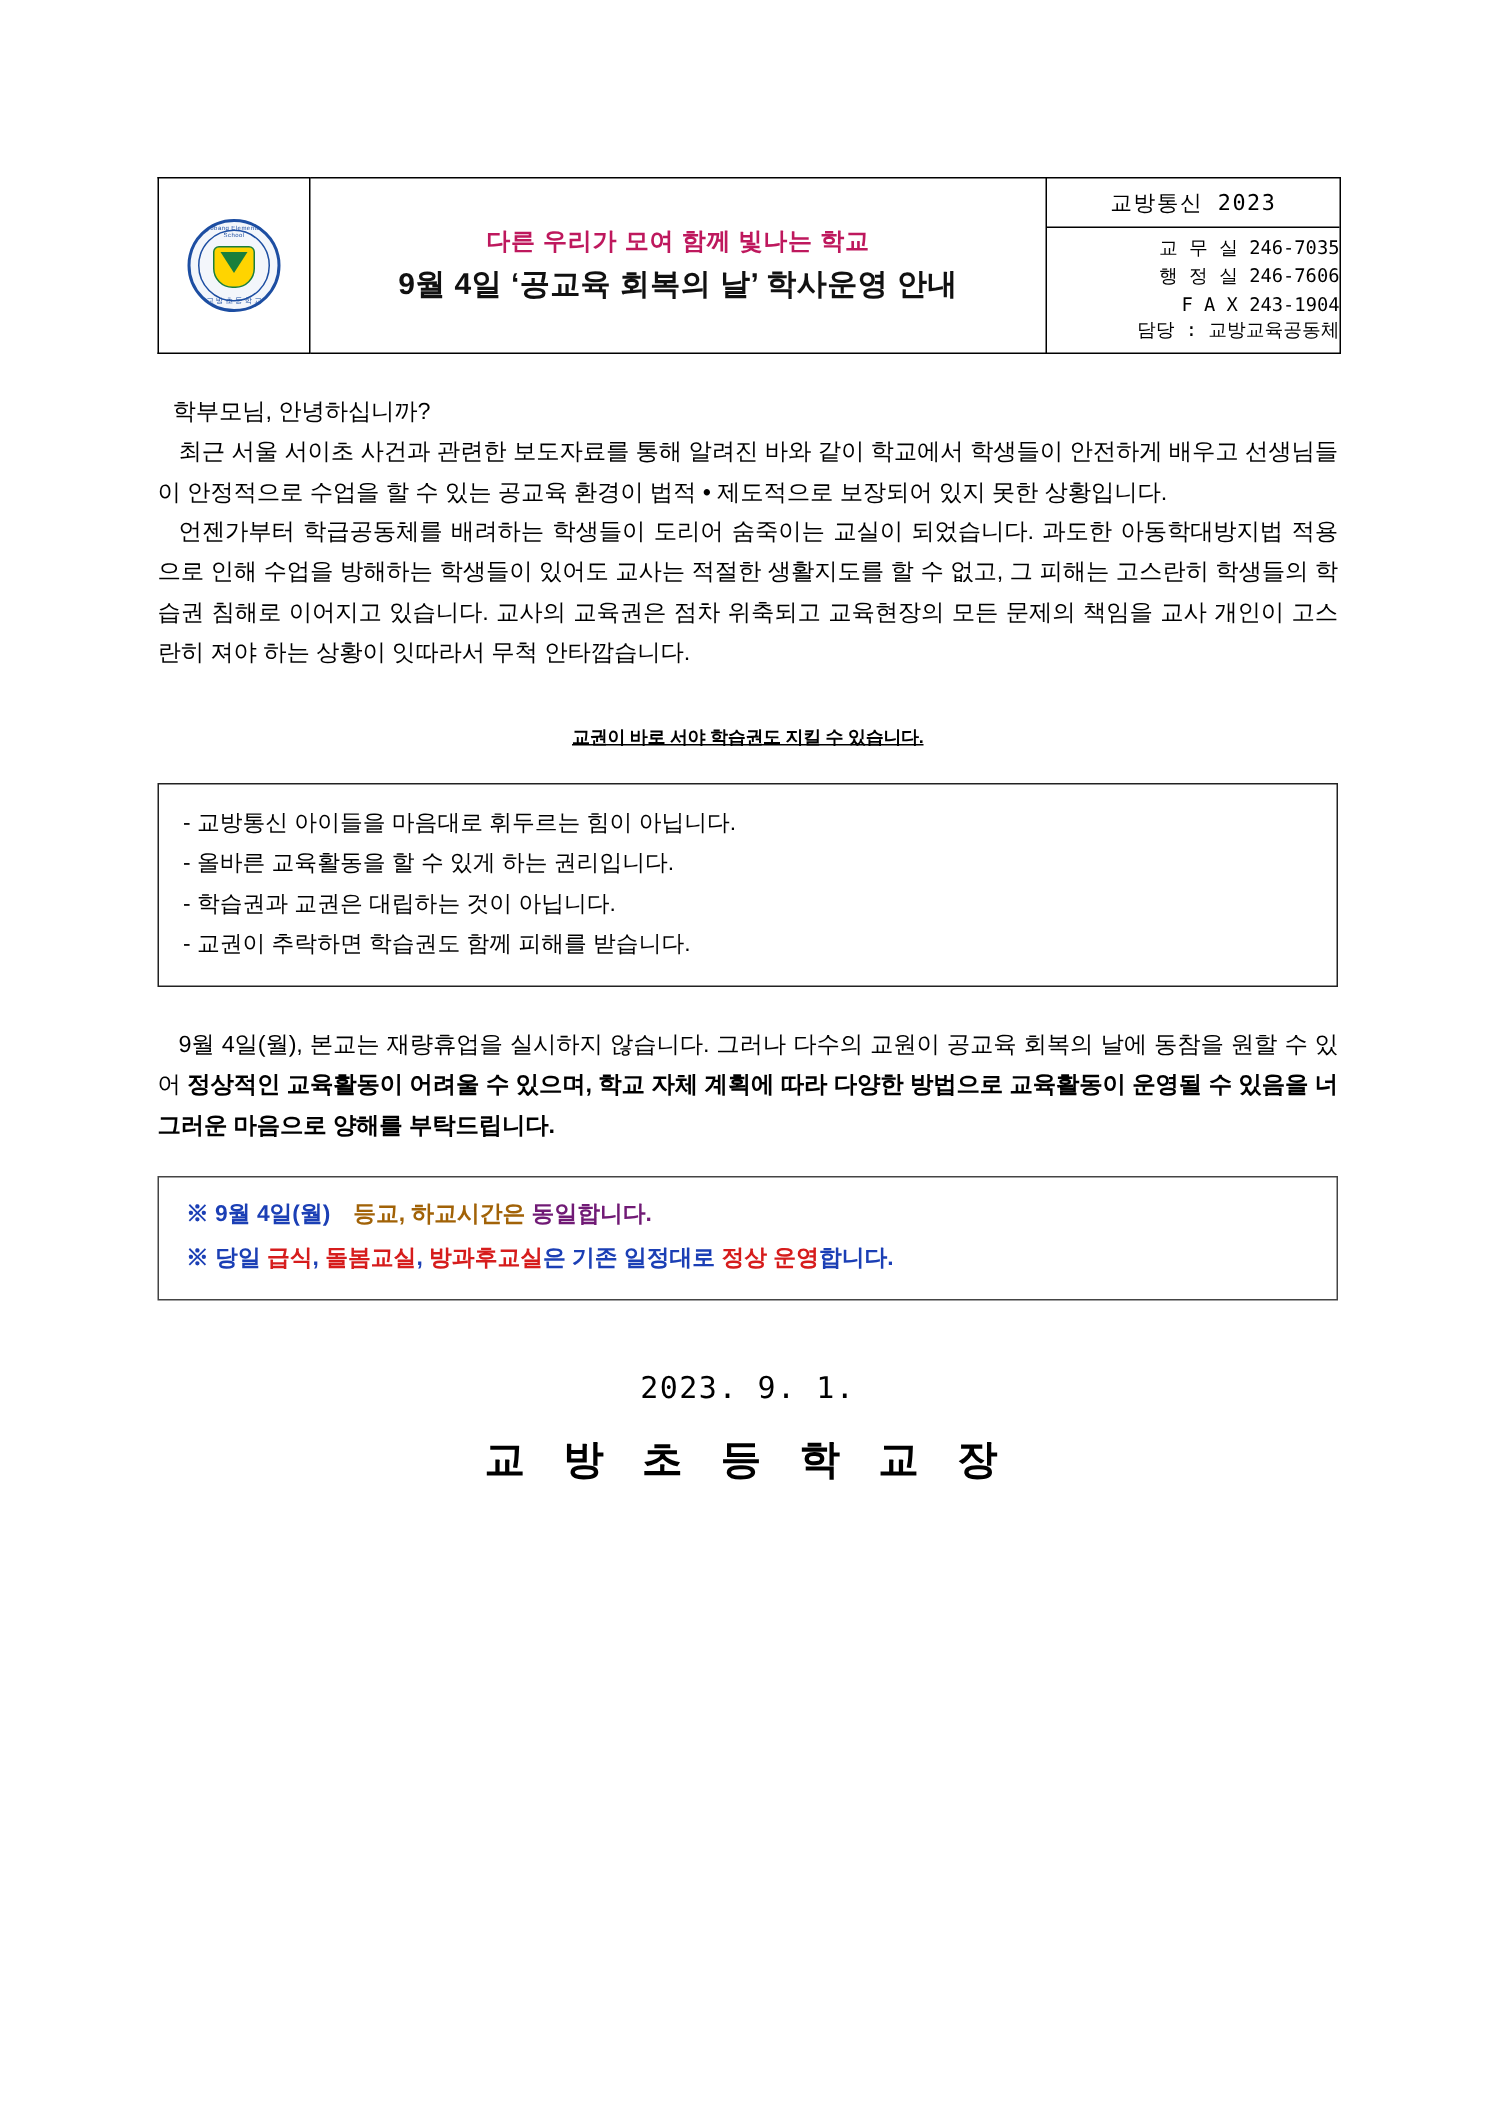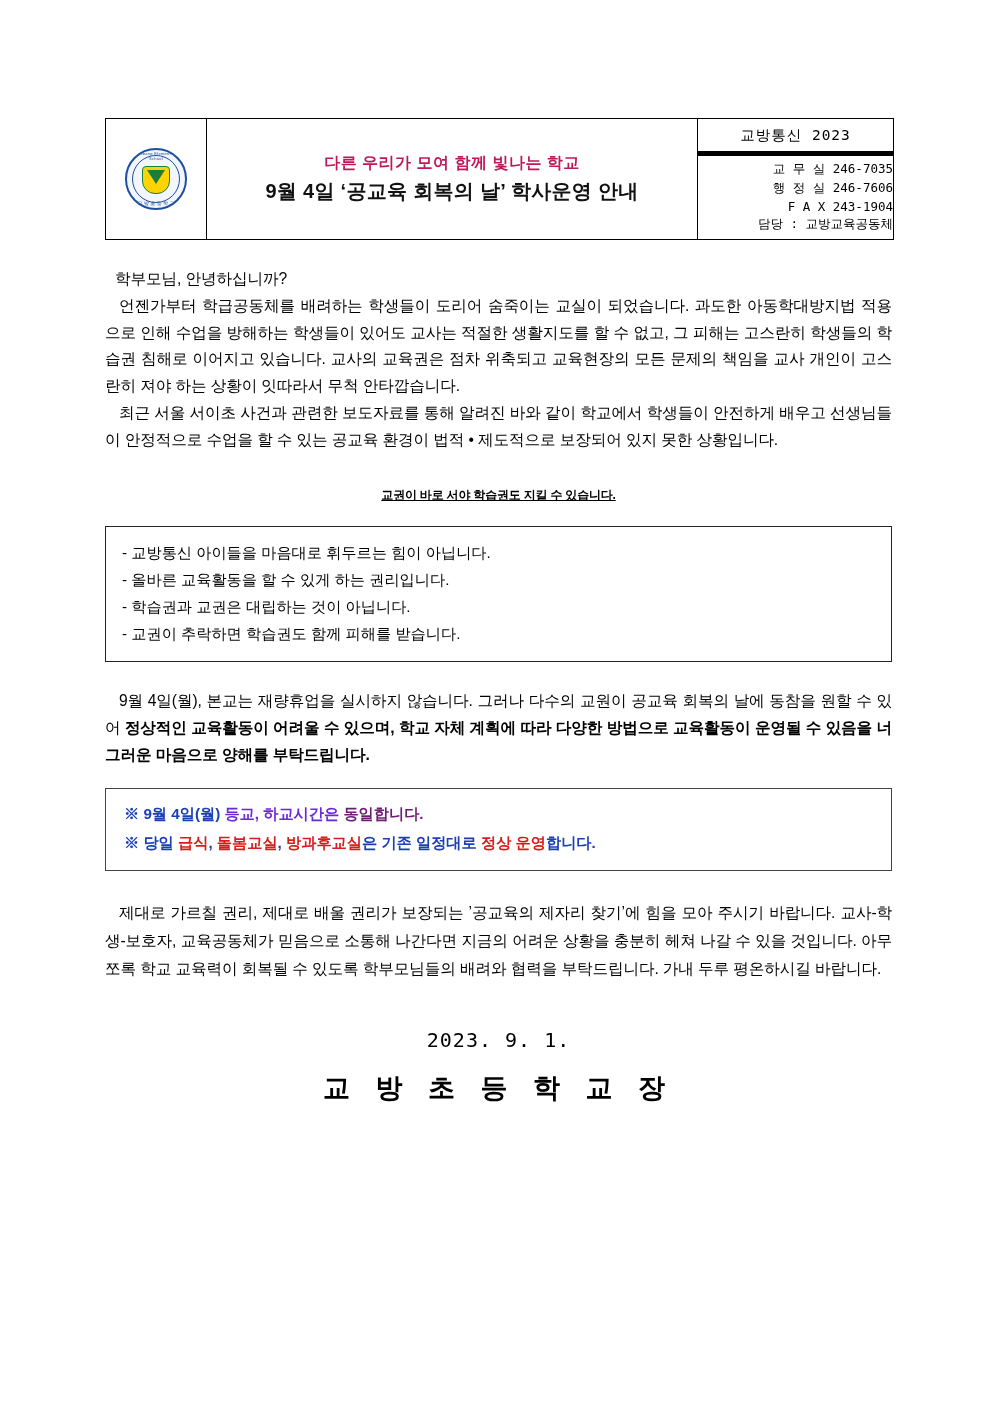--- a/index.html
+++ b/index.html
@@ -116,21 +116,21 @@
     letter-spacing: 0.3px;
   }
   .info-line {
     font-family: "DejaVu Sans Mono", monospace;
     font-size: 12.5px;
     text-align: right;
     letter-spacing: 0px;
     padding: 1px 0;
   }
   .info-top {
-    border-bottom: 5px solid #000000;
+    border-bottom: 1px solid #000000;
     font-family: "DejaVu Sans Mono", monospace;
     font-size: 14.5px;
     text-align: center;
     padding: 7px 0 6px 0;
     letter-spacing: 1px;
   }
   .info-bottom {
     padding: 4px 0 5px 0;
   }
 
@@ -243,40 +243,39 @@
           <div class="info-line">F A X  243-1904</div>
           <div class="info-line">담당 : 교방교육공동체</div>
         </div>
       </td>
     </tr>
   </tbody>
     </table>
 
   <div class="body-text">
     <p class="first">학부모님, 안녕하십니까?</p>
+    <p>최근 서울 서이초 사건과 관련한 보도자료를 통해 알려진 바와 같이 학교에서 학생들이 안전하게 배우고 선생님들이 안정적으로 수업을 할 수 있는 공교육 환경이 법적 • 제도적으로 보장되어 있지 못한 상황입니다.</p>
     <p>언젠가부터 학급공동체를 배려하는 학생들이 도리어 숨죽이는 교실이 되었습니다. 과도한 아동학대방지법 적용으로 인해 수업을 방해하는 학생들이 있어도 교사는 적절한 생활지도를 할 수 없고, 그 피해는 고스란히 학생들의 학습권 침해로 이어지고 있습니다. 교사의 교육권은 점차 위축되고 교육현장의 모든 문제의 책임을 교사 개인이 고스란히 져야 하는 상황이 잇따라서 무척 안타깝습니다.</p>
-    <p>최근 서울 서이초 사건과 관련한 보도자료를 통해 알려진 바와 같이 학교에서 학생들이 안전하게 배우고 선생님들이 안정적으로 수업을 할 수 있는 공교육 환경이 법적 • 제도적으로 보장되어 있지 못한 상황입니다.</p>
   </div>
 
   <div class="slogan">교권이 바로 서야 학습권도 지킬 수 있습니다.</div>
 
   <div class="box">
     <div>- 교방통신 아이들을 마음대로 휘두르는 힘이 아닙니다.</div>
     <div>- 올바른 교육활동을 할 수 있게 하는 권리입니다.</div>
     <div>- 학습권과 교권은 대립하는 것이 아닙니다.</div>
     <div>- 교권이 추락하면 학습권도 함께 피해를 받습니다.</div>
   </div>
 
   <div class="para2">
     <span>9월 4일(월), 본교는 재량휴업을 실시하지 않습니다. 그러나 다수의 교원이 공교육 회복의 날에 동참을 원할 수 있어 </span><b>정상적인 교육활동이 어려울 수 있으며, 학교 자체 계획에 따라 다양한 방법으로 교육활동이 운영될 수 있음을 너그러운 마음으로 양해를 부탁드립니다.</b>
   </div>
 
   <div class="notice-box">
-    <div id="notice-1"><span style="color: rgb(27, 63, 181);">※</span><span style="color: rgb(27, 63, 181);"> 9월 4일(월) </span><span style="color: #6d28d9;">등교, 하교시간은 </span><span style="color: #701a75;">동일합니다.</span></div>
+    <div id="notice-1"><span style="color: rgb(27, 63, 181);">※</span><span style="color: rgb(27, 63, 181);"> 9월 4일(월) </span><span style="color: #a16207; margin-left: 11px;">등교, 하교시간은 </span><span style="color: #701a75;">동일합니다.</span></div>
     <div id="notice-2"><span style="color: rgb(27, 63, 181);">※</span><span style="color: rgb(27, 63, 181);"> 당일 </span><span style="color: rgb(214, 28, 28);">급식</span><span style="color: rgb(27, 63, 181);">, </span><span style="color: rgb(214, 28, 28);">돌봄교실</span><span style="color: rgb(27, 63, 181);">, </span><span style="color: rgb(214, 28, 28);">방과후교실</span><span style="color: rgb(27, 63, 181);">은 기존 일정대로 </span><span style="color: rgb(214, 28, 28);">정상 운영</span><span style="color: rgb(27, 63, 181);">합니다.</span></div>
   </div>
 
-  <div class="para3">제대로 가르칠 권리, 제대로 배울 권리가 보장되는 ’공교육의 제자리 찾기’에 힘을 모아 주시기 바랍니다. 교사-학생-보호자, 교육공동체가 믿음으로 소통해 나간다면 지금의 어려운 상황을 충분히 헤쳐 나갈 수 있을 것입니다. 아무쪼록 학교 교육력이 회복될 수 있도록 학부모님들의 배려와 협력을 부탁드립니다. 가내 두루 평온하시길 바랍니다.</div>
 
   <div class="date">2023. 9. 1.</div>
   <div class="signer">교 방 초 등 학 교 장</div>
 
 </div>
 
 </body></html>

